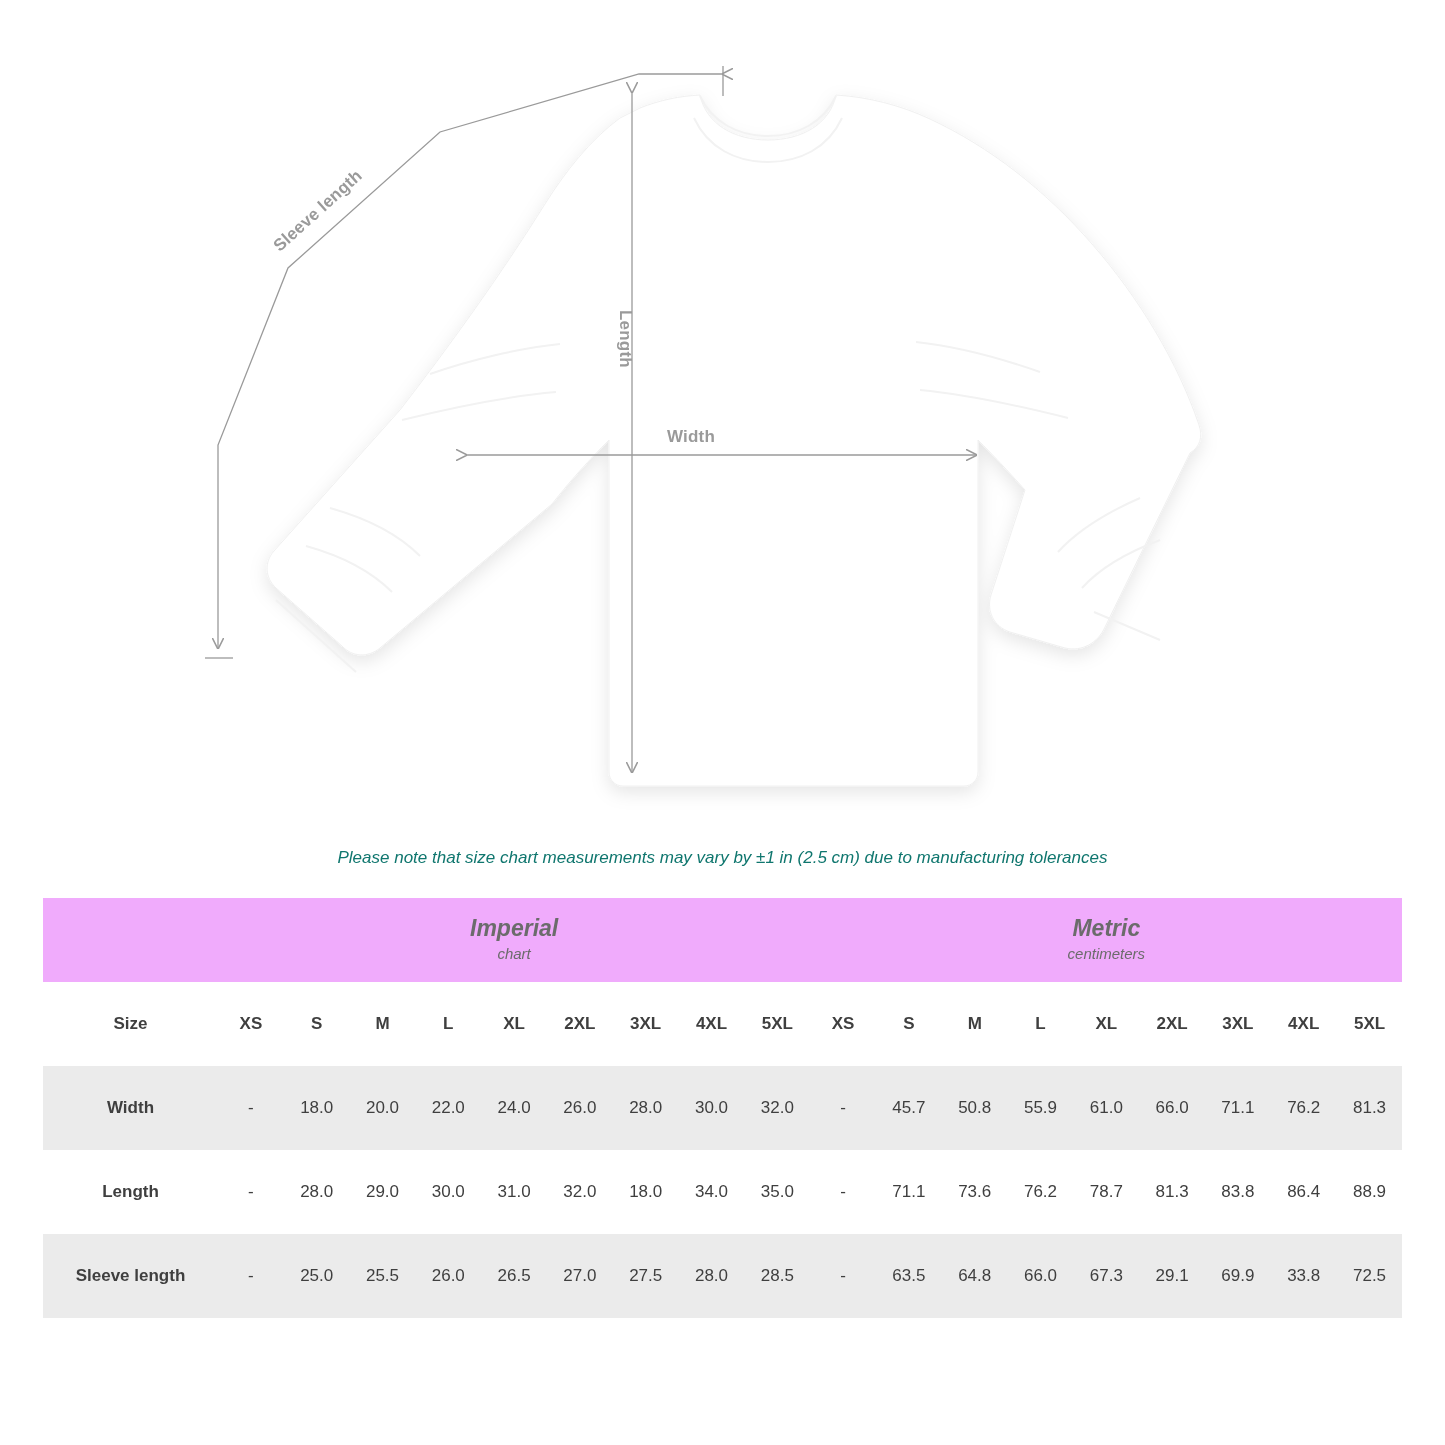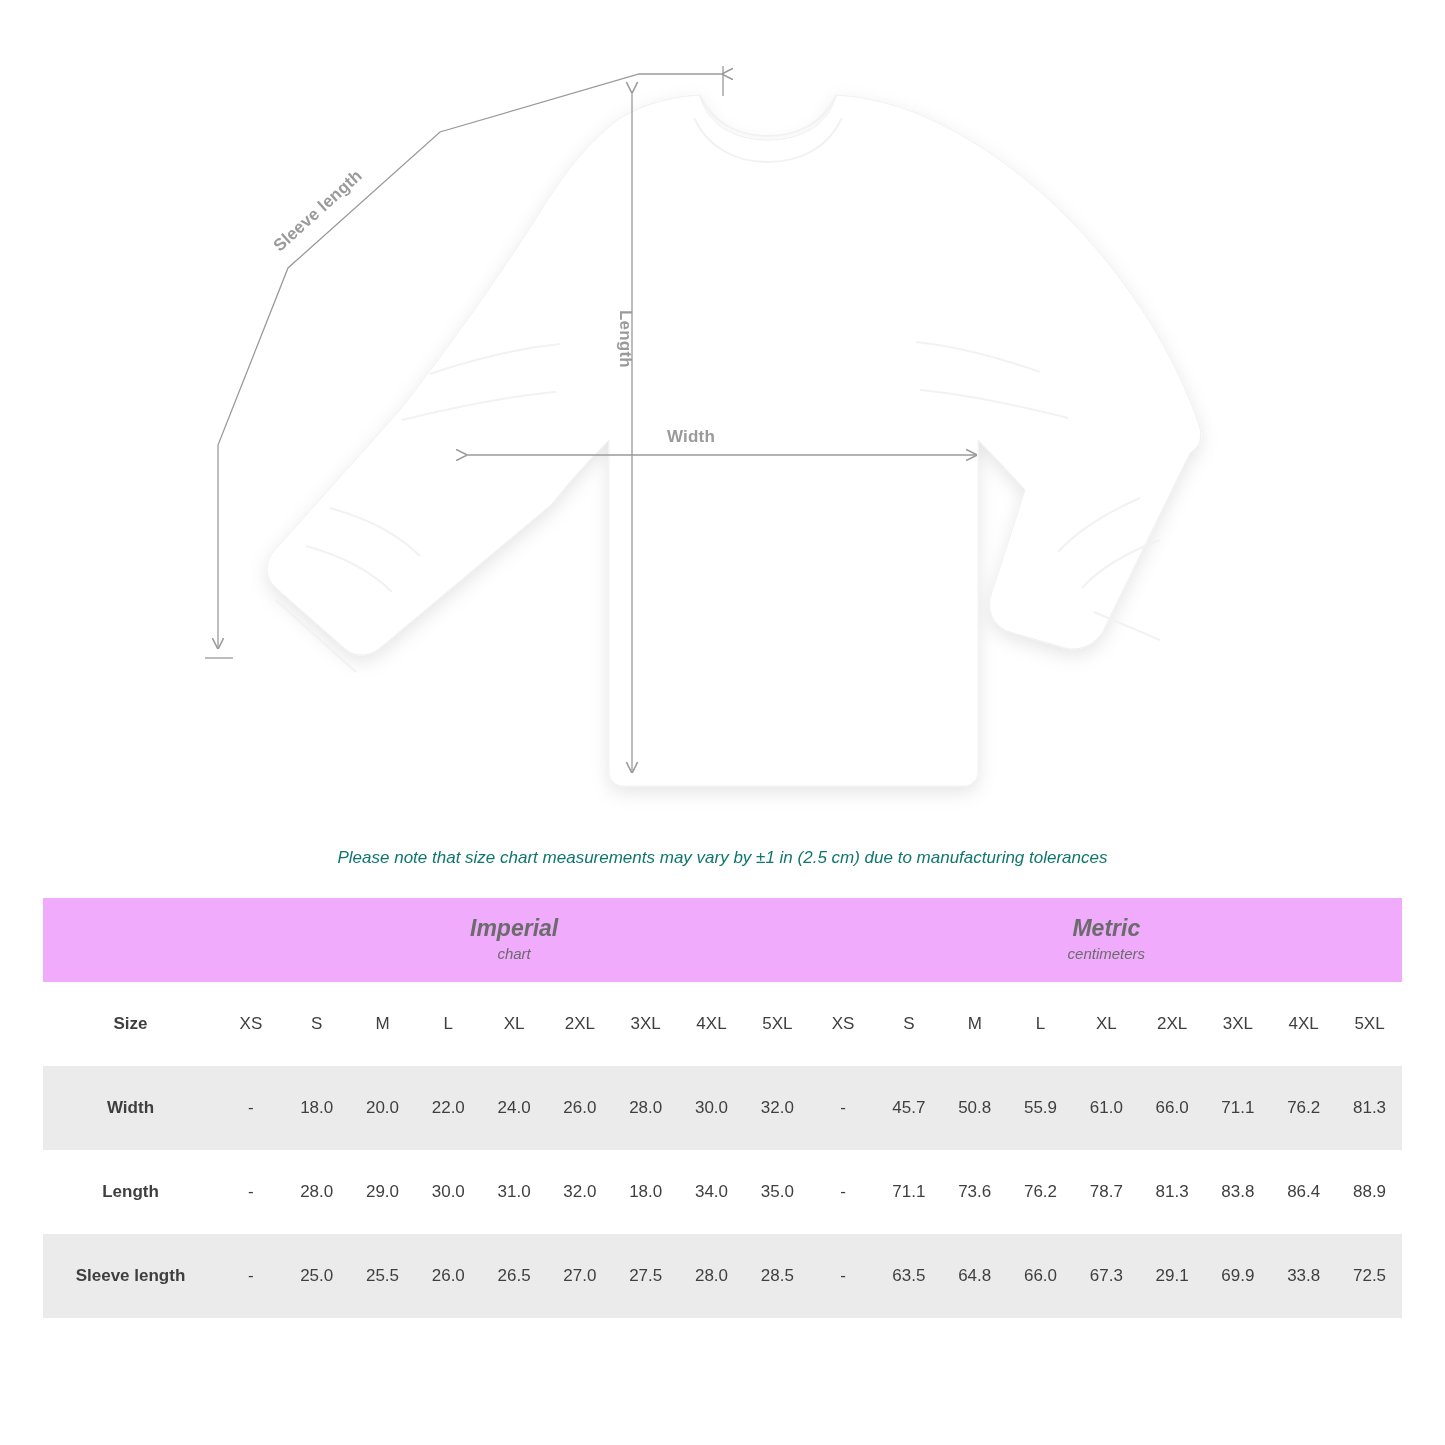--- a/index.html
+++ b/index.html
@@ -101,21 +101,21 @@
     line-height: 1.25;
   }
   .unit-sub {
     font-size: 15px;
     font-style: italic;
     color: #6b6b6b;
     line-height: 1.6;
   }
   .hdr-row td {
     background: #ffffff;
-    font-weight: normal;
+    font-weight: bold;
   }
   .hdr-row td.rowlabel { font-weight: bold; margin-top: 44px; }
   .row-even td { background: #ebebeb; }
   .row-odd td  { background: #ffffff; }
   td.rowlabel {
     font-weight: bold;
     text-align: center;
     font-size: 17px;
   }
   .col-label { width: 175px; }

